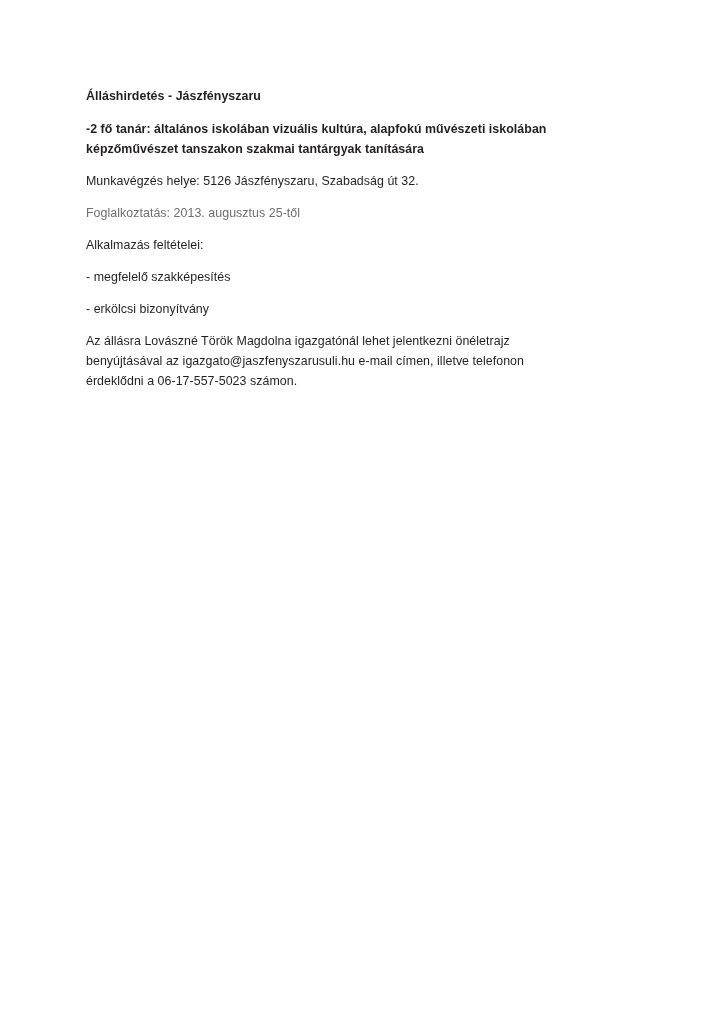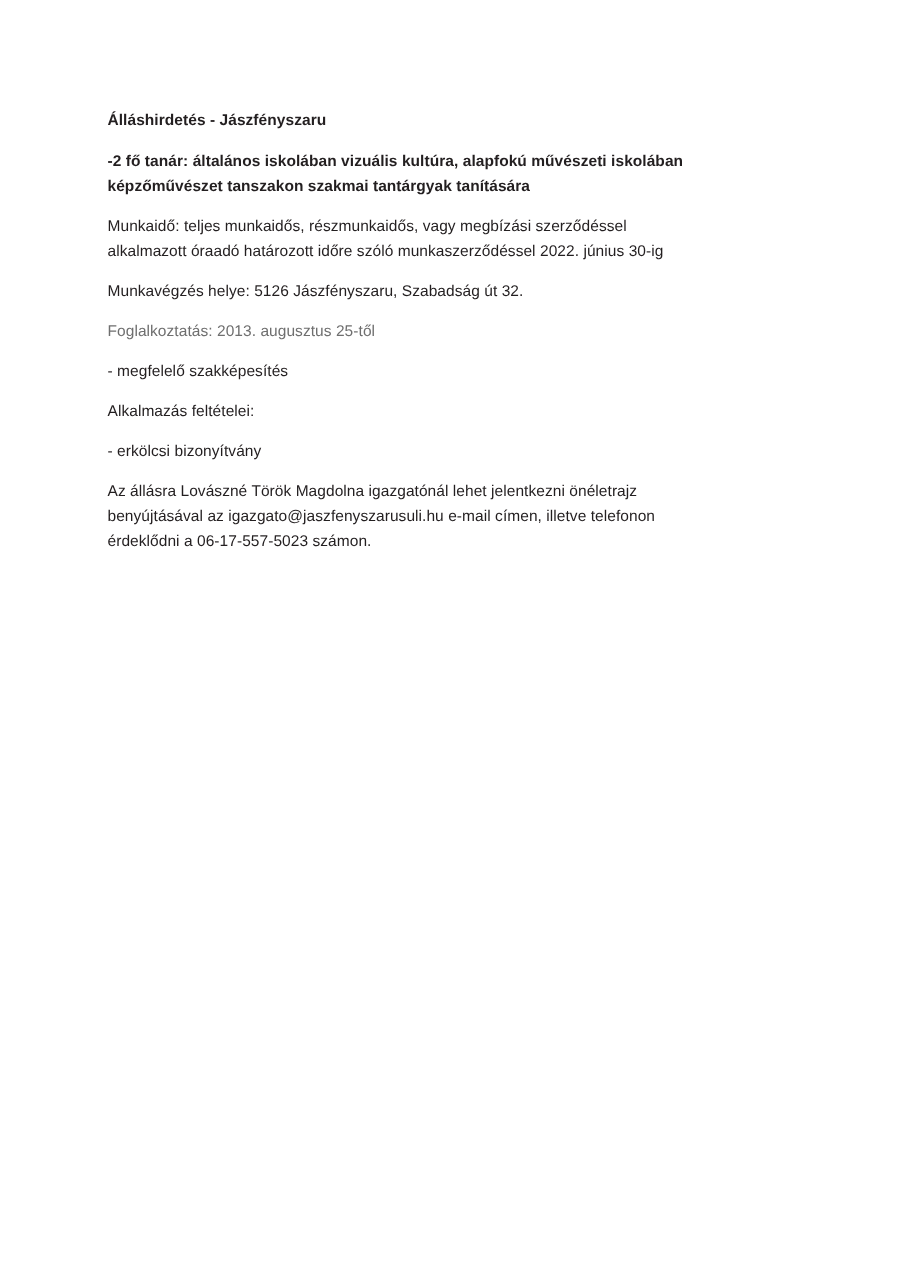--- a/index.html
+++ b/index.html
@@ -59,30 +59,29 @@
 <body>
 
 <div class="page">
   <div class="doc-body">
 
     <p class="title">Álláshirdetés - Jászfényszaru</p>
 
 
     <p class="para bold">-2 fő tanár: általános iskolában vizuális kultúra, alapfokú művészeti iskolában képzőművészet tanszakon szakmai tantárgyak tanítására</p>
 
-    <p class="para">Munkaidő: teljes munkaidős, részmunkaidős, vagy megbízási szerződéssel alkalmazott óraadó határozott időre szóló munkaszerződéssel 2022. június 30-ig</p>
 
     <p class="para">Munkavégzés helye: 5126 Jászfényszaru, Szabadság út 32.</p>
 
     <p class="para gray">Foglalkoztatás: 2013. augusztus 25-től</p>
 
 
+    <p class="para">Alkalmazás feltételei:</p>
+
     <p class="para list-item">- megfelelő szakképesítés</p>
-
-    <p class="para">Alkalmazás feltételei:</p>
 
     <p class="para list-item">- erkölcsi bizonyítvány</p>
 
 
     <p class="para last">Az állásra Lovászné Török Magdolna igazgatónál lehet jelentkezni önéletrajz benyújtásával az igazgato@jaszfenyszarusuli.hu e-mail címen, illetve telefonon érdeklődni a 06-17-557-5023 számon.</p>
 
   </div>
 </div>
 
 </body></html>

